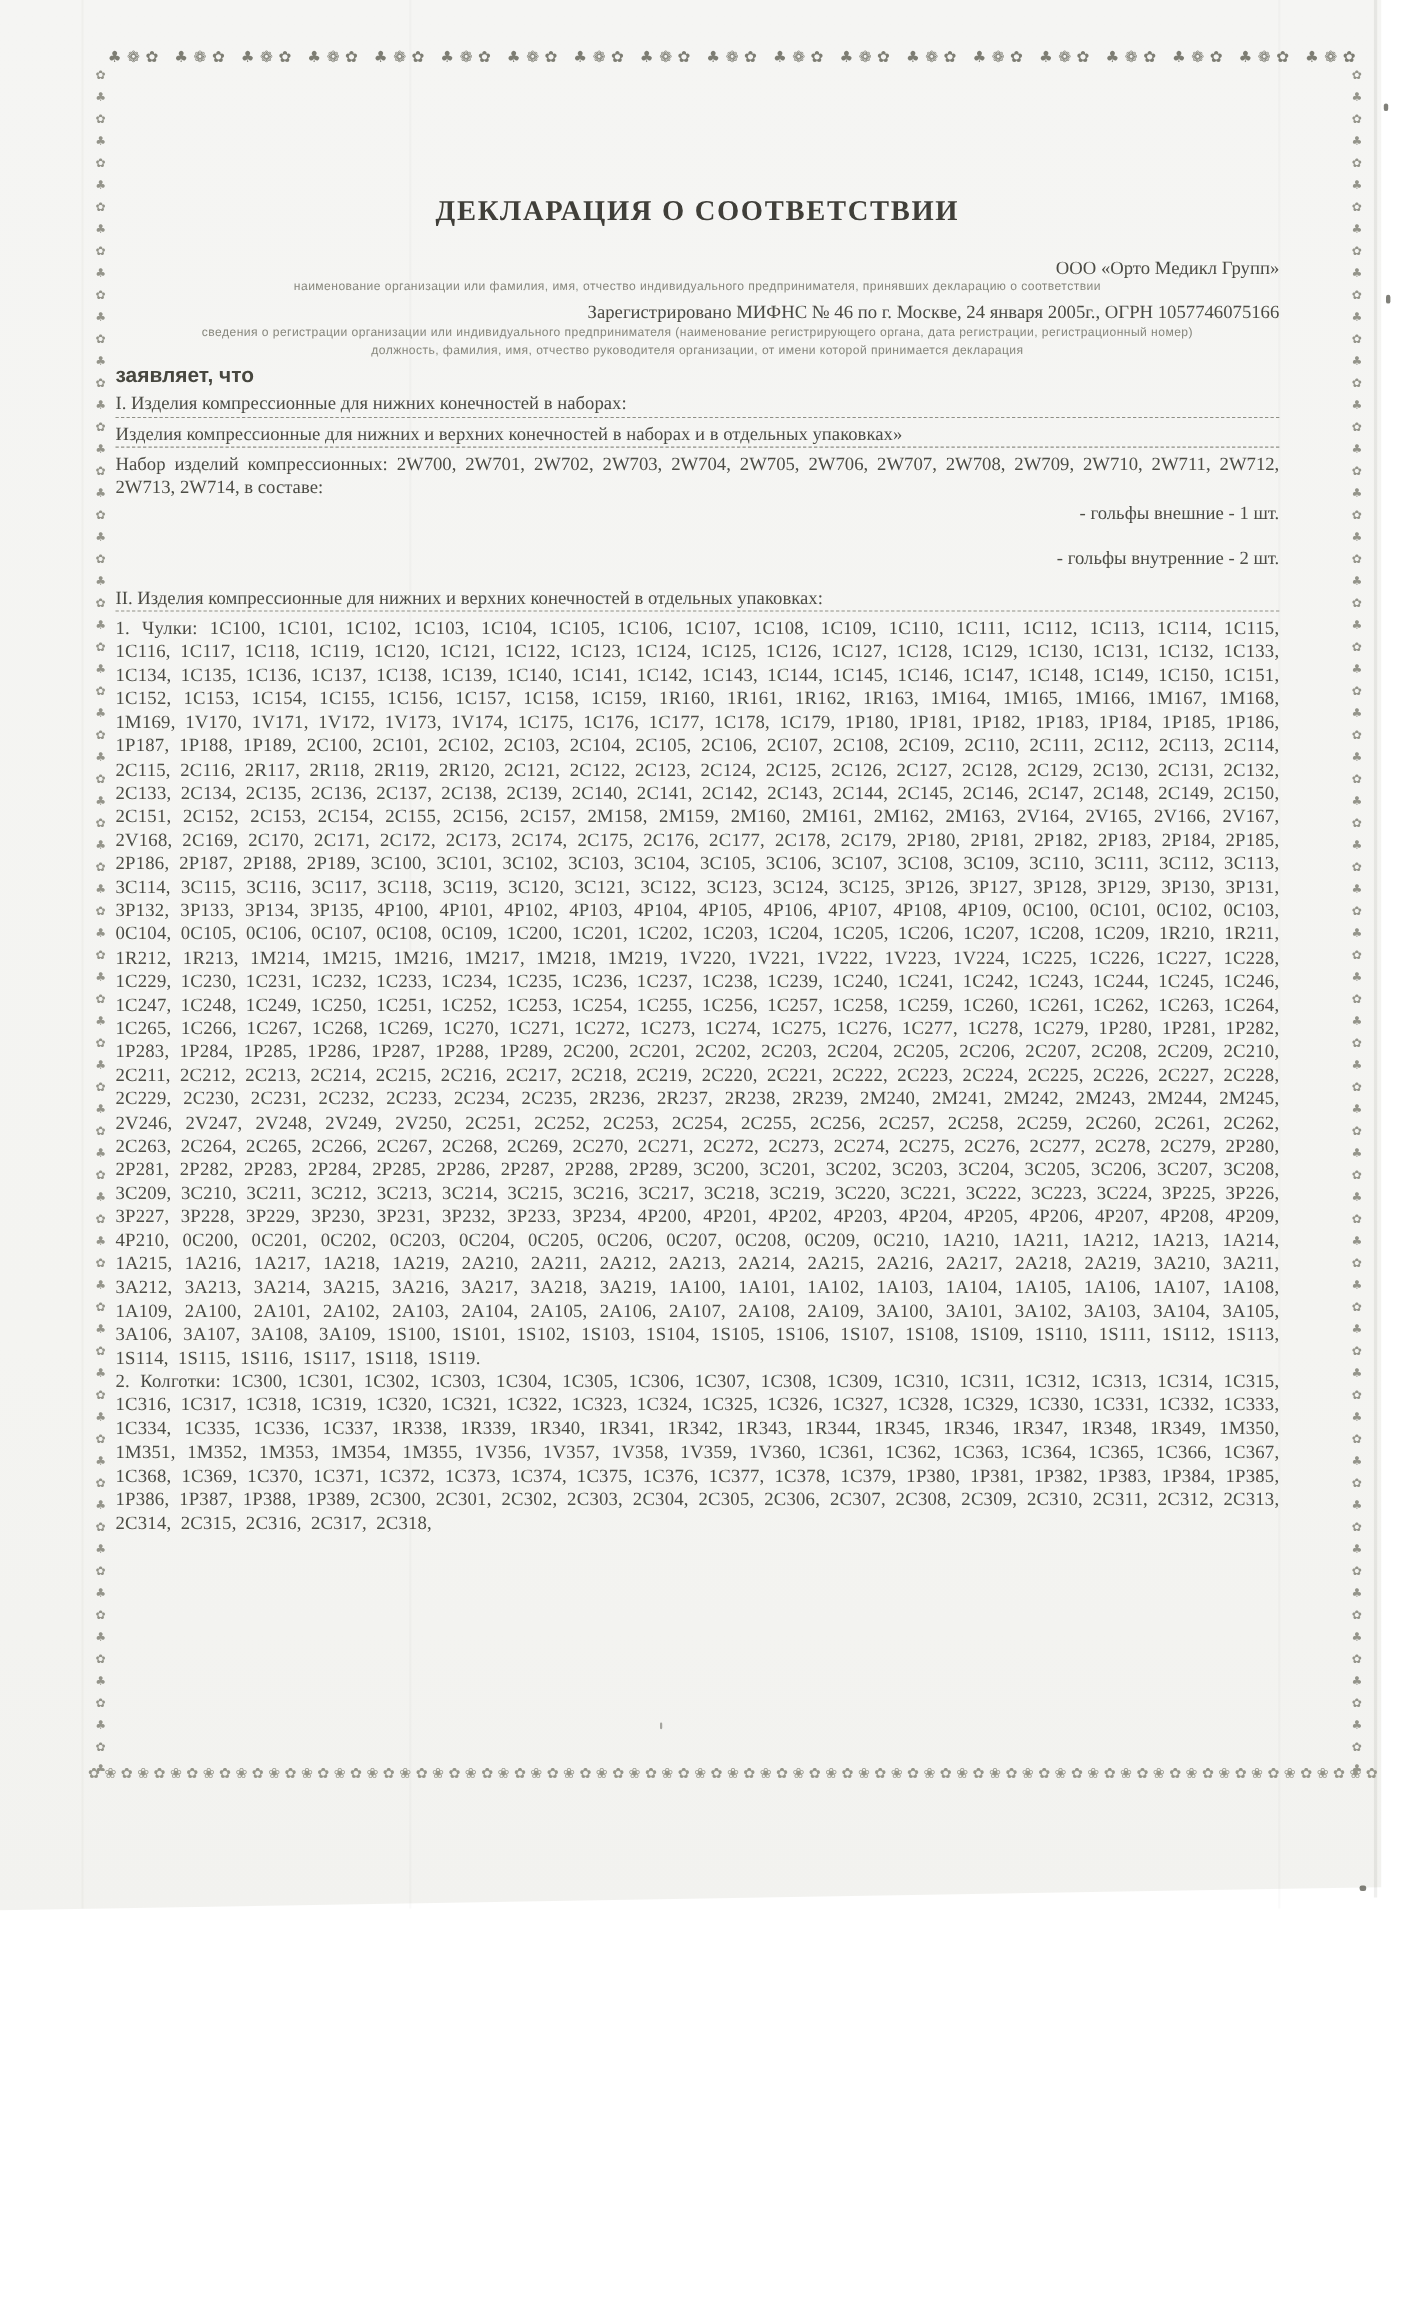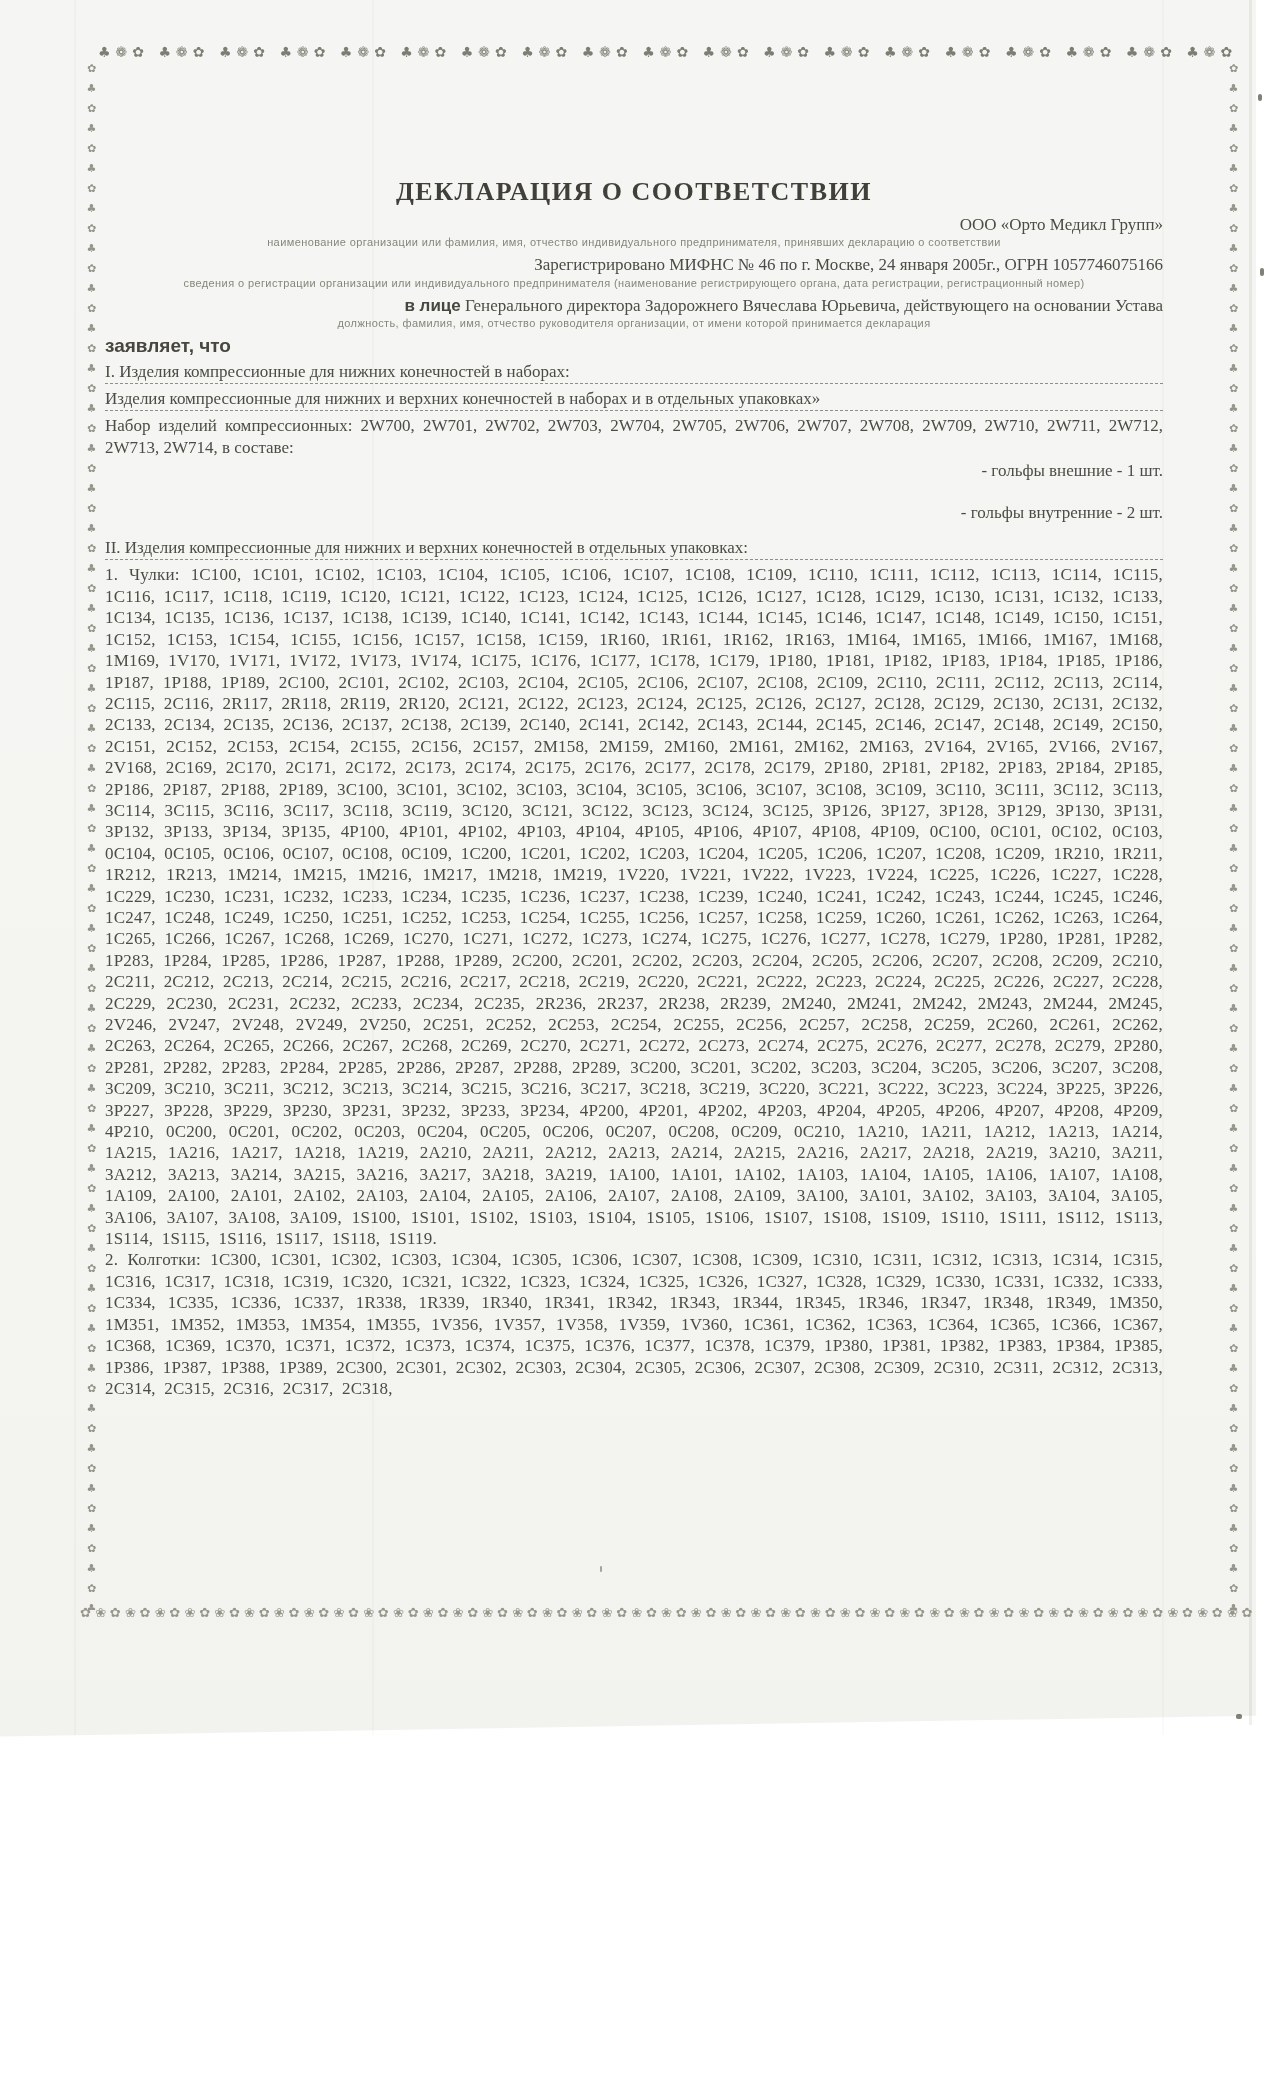--- a/index.html
+++ b/index.html
@@ -16,21 +16,21 @@
   .orn{position:absolute;font-family:"DejaVu Sans",sans-serif;white-space:nowrap;overflow:hidden;user-select:none;}
   .orn-top{left:98px;top:44px;width:1150px;height:22px;font-size:14px;letter-spacing:5px;color:#7d7d73;}
   .orn-bottom{left:80px;top:1605px;width:1176px;height:22px;font-size:13px;letter-spacing:4px;color:#96968a;}
   .orn-side{top:62px;height:1548px;width:18px;writing-mode:vertical-rl;text-orientation:upright;
         font-size:11px;letter-spacing:7px;color:#94948a;}
   .orn-left{left:80px;}
   .orn-right{left:1222px;}
 
   .content{position:absolute;left:105px;top:178px;width:1058px;font-size:17px;line-height:21.4px;}
 
-  .title{margin:0 0 8px 0;text-align:center;font-size:26px;line-height:28px;font-weight:bold;
+  .title{margin:0 0 27px 0;text-align:center;font-size:26px;line-height:28px;font-weight:bold;
         letter-spacing:1.5px;color:#403f39;}
 
   .fline{display:flex;align-items:flex-end;flex-direction:column;}
   .fline .txt{white-space:nowrap;}
   .fline .fill{flex:1;border-bottom:1.5px dashed #8f8f85;margin-left:8px;transform:translateY(-4px);}
   .caption{font-family:"Liberation Sans","DejaVu Sans",sans-serif;font-size:11px;line-height:10px;
         color:#86867c;text-align:center;letter-spacing:.4px;margin:1px 0 7px 0;}
   .sans-bold{font-family:"Liberation Sans","DejaVu Sans",sans-serif;font-weight:bold;color:#47473f;}
   .dashed-under{border-bottom:1.5px dashed #8f8f85;padding-bottom:1px;margin-bottom:4px;}
   .plain-row{margin-bottom:4px;}
@@ -71,27 +71,20 @@
     <div class="field">
       <div class="fline">
         <span class="txt">Зарегистрировано МИФНС № 46 по г. Москве, 24 января 2005г., ОГРН 1057746075166</span>
         <span class="fill"></span>
       </div>
       <div class="caption">сведения о регистрации организации или индивидуального предпринимателя (наименование регистрирующего органа, дата регистрации, регистрационный номер)</div>
     </div>
 
 
     <div class="field">
-      <div class="fline">
-        <span class="txt">
-          <span class="sans-bold">в лице</span>
-          <span>Генерального директора Задорожнего Вячеслава Юрьевича, действующего на основании Устава</span>
-        </span>
-        <span class="fill"></span>
-      </div>
       <div class="caption">должность, фамилия, имя, отчество руководителя организации, от имени которой принимается декларация</div>
     </div>
 
     <div class="plain-row sans-bold" style="font-size:19px;">заявляет, что</div>
 
     <div class="dashed-under">I. Изделия компрессионные для нижних конечностей в наборах:</div>
 
     <div class="dashed-under">Изделия компрессионные для нижних и верхних конечностей в наборах и в отдельных упаковках»</div>
 
     <p class="kit">Набор изделий компрессионных: 2W700, 2W701, 2W702, 2W703, 2W704, 2W705, 2W706, 2W707, 2W708, 2W709, 2W710, 2W711, 2W712, 2W713, 2W714, в составе:</p>

